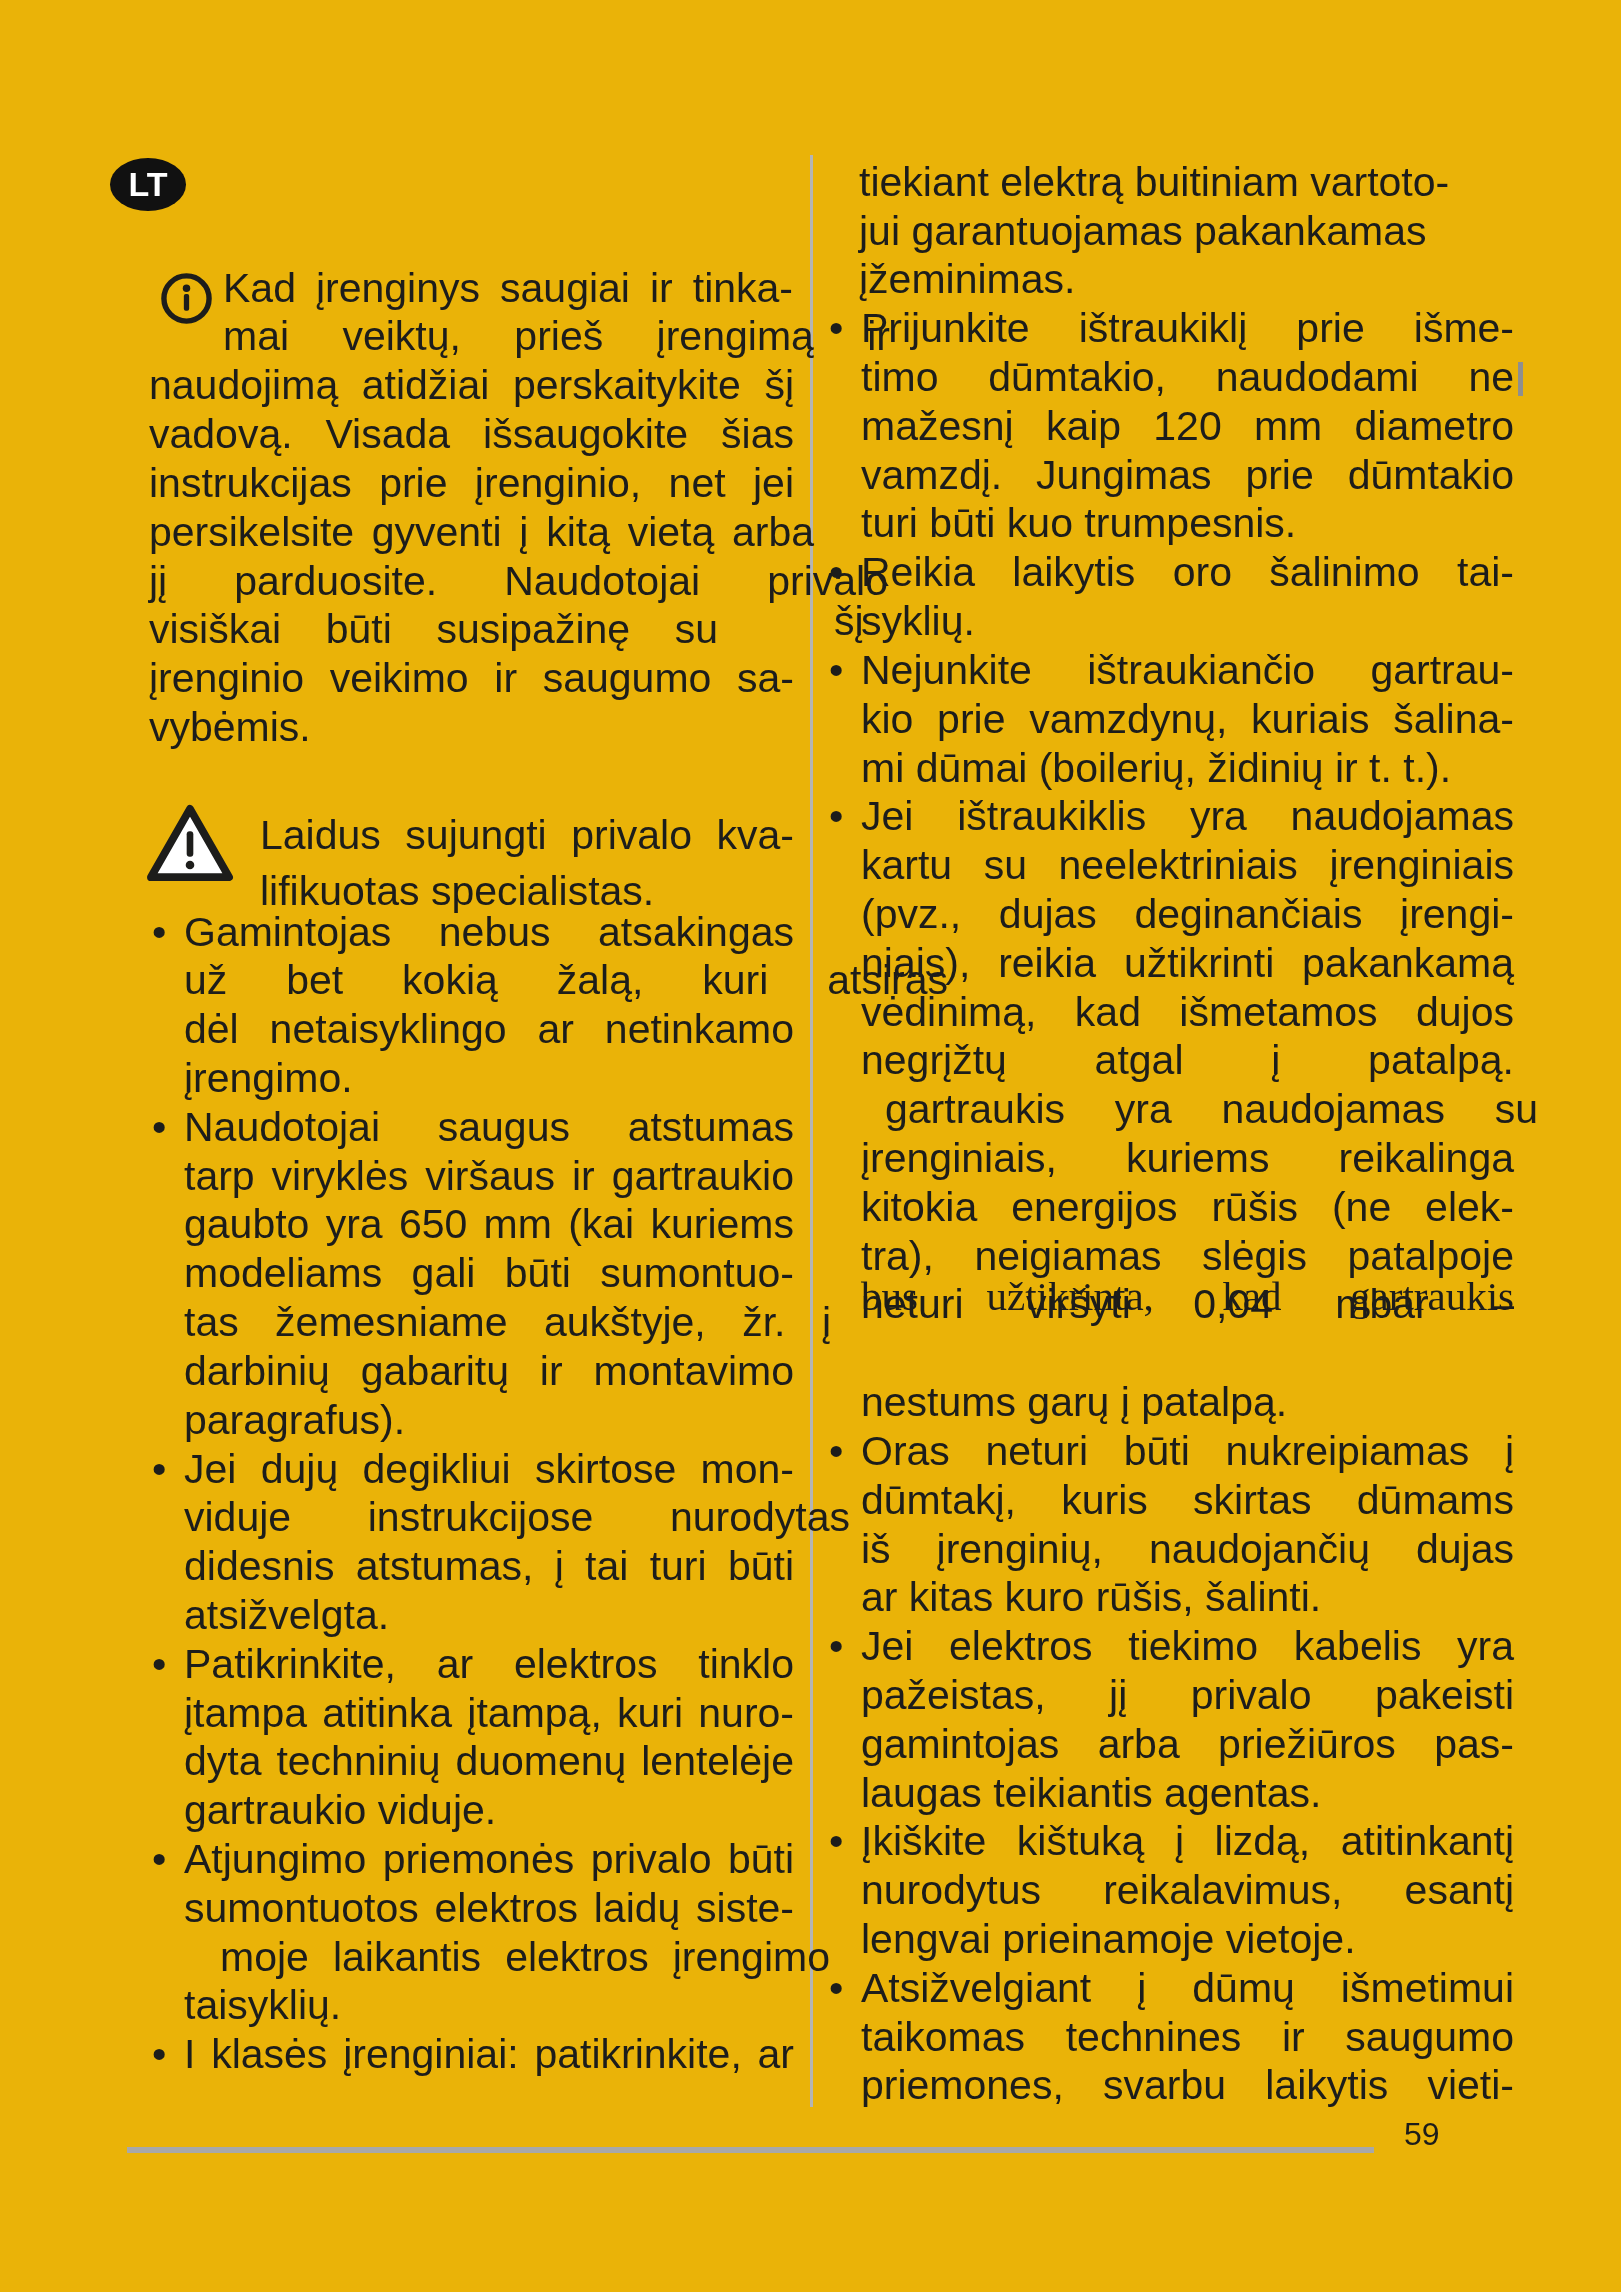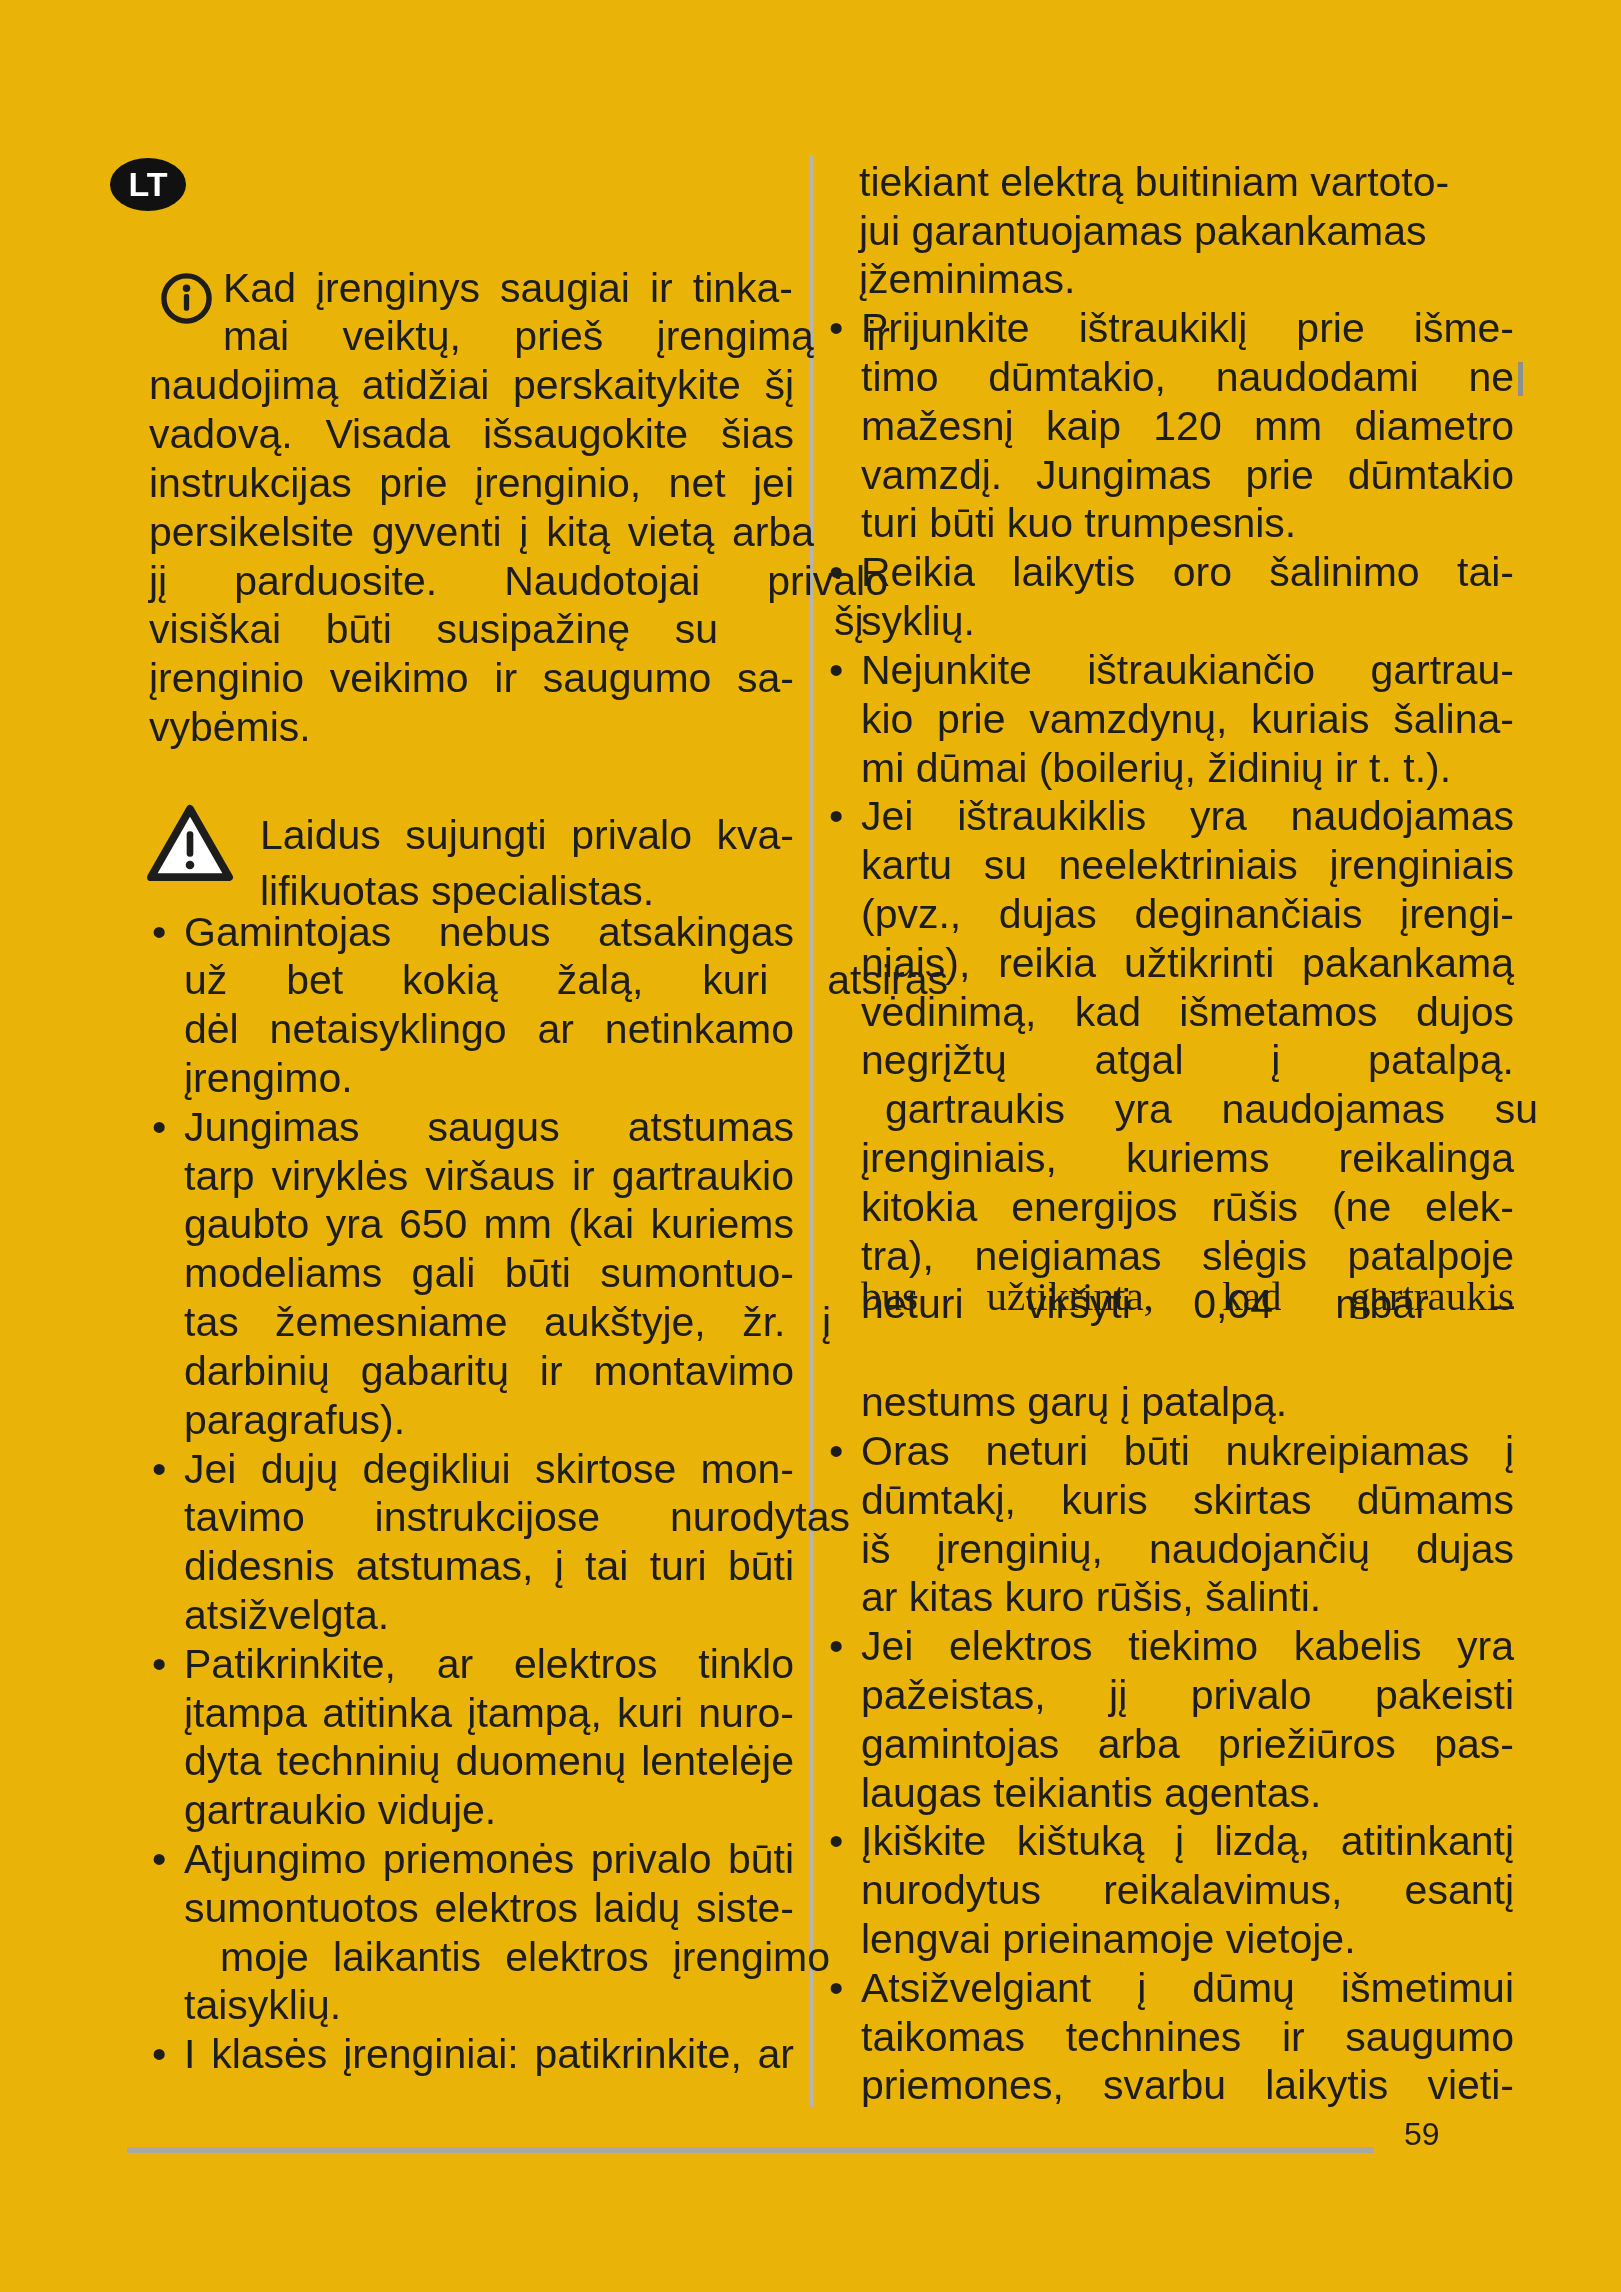--- a/index.html
+++ b/index.html
@@ -60,29 +60,29 @@
       <div class="tline just" style="left: 149px; top: 557px; width: 739px;"><span>jį parduosite. Naudotojai privalo</span></div>
       <div class="tline just" style="left: 149px; top: 605px; width: 569px;"><span>visiškai būti susipažinę su</span></div>
       <div class="tline just" style="left: 149px; top: 654px; width: 645px;"><span>įrenginio veikimo ir saugumo sa-</span></div>
       <div class="tline" style="left: 149px; top: 703px; width: 645px;"><span>vybėmis.</span></div>
       <div class="tline just" style="left: 260px; top: 811px; width: 534px;"><span>Laidus sujungti privalo kva-</span></div>
       <div class="tline" style="left: 260px; top: 859px; width: 534px; margin-top: 8px;"><span>lifikuotas specialistas.</span></div>
       <div class="tline just" style="left: 184px; top: 908px; width: 610px;"><span class="bullet">•</span><span>Gamintojas nebus atsakingas</span></div>
       <div class="tline just" style="left: 184px; top: 956px; width: 764px;"><span>už bet kokią žalą, kuri atsiras</span></div>
       <div class="tline just" style="left: 184px; top: 1005px; width: 610px;"><span>dėl netaisyklingo ar netinkamo</span></div>
       <div class="tline" style="left: 184px; top: 1054px; width: 610px;"><span>įrengimo.</span></div>
-      <div class="tline just" style="left: 184px; top: 1103px; width: 610px;"><span class="bullet">•</span><span>Jungimas saugus atstumas</span></div>
+      <div class="tline just" style="left: 184px; top: 1103px; width: 610px;"><span class="bullet">•</span><span>Naudotojai saugus atstumas</span></div>
       <div class="tline just" style="left: 184px; top: 1152px; width: 610px;"><span>tarp viryklės viršaus ir gartraukio</span></div>
       <div class="tline just" style="left: 184px; top: 1200px; width: 610px;"><span>gaubto yra 650 mm (kai kuriems</span></div>
       <div class="tline just" style="left: 184px; top: 1249px; width: 610px;"><span>modeliams gali būti sumontuo-</span></div>
       <div class="tline just" style="left: 184px; top: 1298px; width: 647px;"><span>tas žemesniame aukštyje, žr. į</span></div>
       <div class="tline just" style="left: 184px; top: 1347px; width: 610px;"><span>darbinių gabaritų ir montavimo</span></div>
       <div class="tline" style="left: 184px; top: 1396px; width: 610px;"><span>paragrafus).</span></div>
       <div class="tline just" style="left: 184px; top: 1445px; width: 610px;"><span class="bullet">•</span><span>Jei dujų degikliui skirtose mon-</span></div>
-      <div class="tline just" style="left: 184px; top: 1493px; width: 666px;"><span>tavimo instrukcijose nurodytas</span></div>
+      <div class="tline just" style="left: 184px; top: 1493px; width: 666px;"><span>viduje instrukcijose nurodytas</span></div>
       <div class="tline just" style="left: 184px; top: 1542px; width: 610px;"><span>didesnis atstumas, į tai turi būti</span></div>
       <div class="tline" style="left: 184px; top: 1591px; width: 610px;"><span>atsižvelgta.</span></div>
       <div class="tline just" style="left: 184px; top: 1640px; width: 610px;"><span class="bullet">•</span><span>Patikrinkite, ar elektros tinklo</span></div>
       <div class="tline just" style="left: 184px; top: 1689px; width: 610px;"><span>įtampa atitinka įtampą, kuri nuro-</span></div>
       <div class="tline just" style="left: 184px; top: 1737px; width: 610px;"><span>dyta techninių duomenų lentelėje</span></div>
       <div class="tline" style="left: 184px; top: 1786px; width: 610px;"><span>gartraukio viduje.</span></div>
       <div class="tline just" style="left: 184px; top: 1835px; width: 610px;"><span class="bullet">•</span><span>Atjungimo priemonės privalo būti</span></div>
       <div class="tline just" style="left: 184px; top: 1884px; width: 610px;"><span>sumontuotos elektros laidų siste-</span></div>
       <div class="tline just" style="left: 184px; top: 1933px; width: 610px; margin-left: 36px;"><span>moje laikantis elektros įrengimo</span></div>
       <div class="tline" style="left: 184px; top: 1981px; width: 610px;"><span>taisyklių.</span></div>

